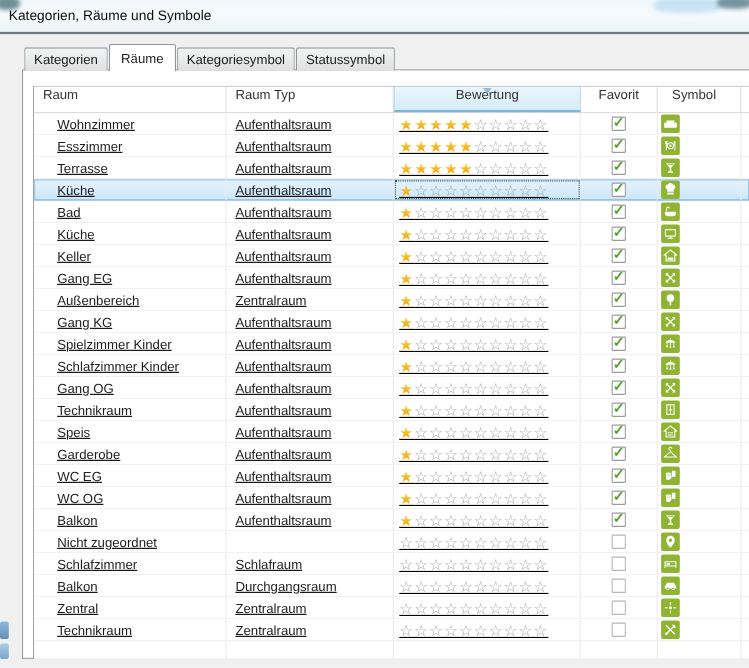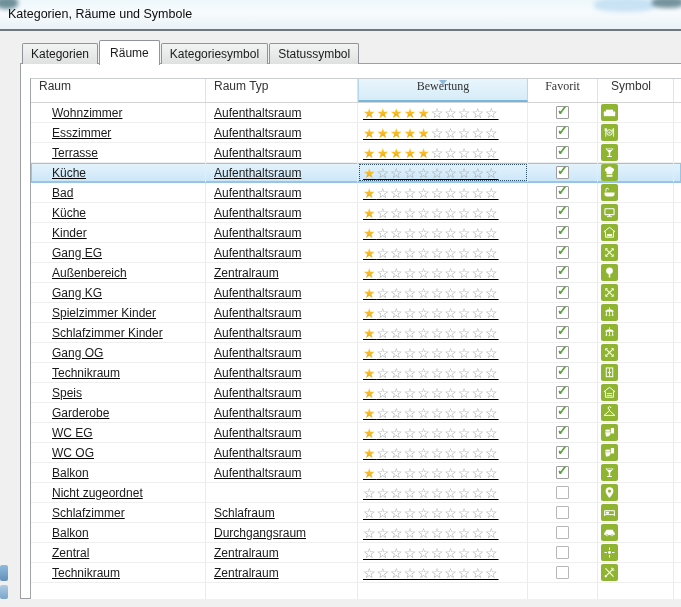--- a/index.html
+++ b/index.html
@@ -28,21 +28,21 @@
   
   .tabpage { position:absolute; left:20px; top:63px; width:665px; height:536px;
     background:#ffffff; border:1px solid #9ba0a5; }
 
   
   .table { position:absolute; left:30px; top:78px; width:651px; height:521px; background:#fff;
     border-left:1px solid #a0a5a9; border-top:1px solid #c9cdd0; font-size:12px; overflow:hidden; }
   .thead { display:flex; height:24px; background:#ffffff; border-bottom:1px solid #d4d4d4; position:relative; }
   .th { display:flex; align-items:flex-start; color:#333; position:relative;
     border-right:1px solid #e2e2e2; padding-left:8px; }
-  .th.center { justify-content:center; padding-left:0;font-family:Liberation Serif, serif; }
+  .th.center { justify-content:center; padding-left:0; }
   .th.sorted { background:linear-gradient(180deg,#e8f5fc,#d7ecf8); border-left:1px solid #b4d9ee;
     border-right:1px solid #b4d9ee; border-bottom:2px solid #77b7dc; }
   .sort-arrow { position:absolute; top:1px; left:50%; margin-left:-4px; width:0; height:0;
     border-left:4px solid transparent; border-right:4px solid transparent; border-top:5px solid #8fb9d9; }
 
   .tbody { position:relative; }
   .row { display:flex; height:20px; border-bottom:1px solid #efefef; position:relative; background:#fff;text-decoration:underline; }
   .row.selected { background:linear-gradient(180deg,#e5f3fc,#cbe6f8);
     box-shadow:inset 0 0 0 1px #98c5e4; border-bottom-color:#98c5e4; }
   .cell { height:100%; border-right:1px solid #ebebeb; display:flex; align-items:center; overflow:hidden; }
@@ -232,21 +232,21 @@
           <div class="icon-tile" style="background: rgb(142, 180, 50);">
             <svg viewBox="0 0 16 16" fill="#fff">
               <rect x="2.4" y="3.4" width="11.2" height="7.2" rx="0.6" fill="none" stroke="#fff" stroke-width="1.3"></rect>
               <rect x="7" y="11" width="2" height="1.6"></rect>
               <rect x="4.8" y="12.6" width="6.4" height="1.1"></rect>
             </svg>
           </div>
         </div>
       </div>
       <div class="row">
-        <div class="cell raum" style="width: 175px;">Kinder</div>
+        <div class="cell raum" style="width: 175px;">Keller</div>
         <div class="cell typ" style="width: 152px;">Aufenthaltsraum</div>
         <div class="cell" style="width: 170px;">
           <span class="stars"><span class="f">★</span><span class="e">☆☆☆☆☆☆☆☆☆</span></span>
         </div>
         <div class="cell" style="width: 70px;">
           <div class="checkbox">
             <span class="mark">✓</span>
           </div>
         </div>
         <div class="cell" style="width: 76px;">

